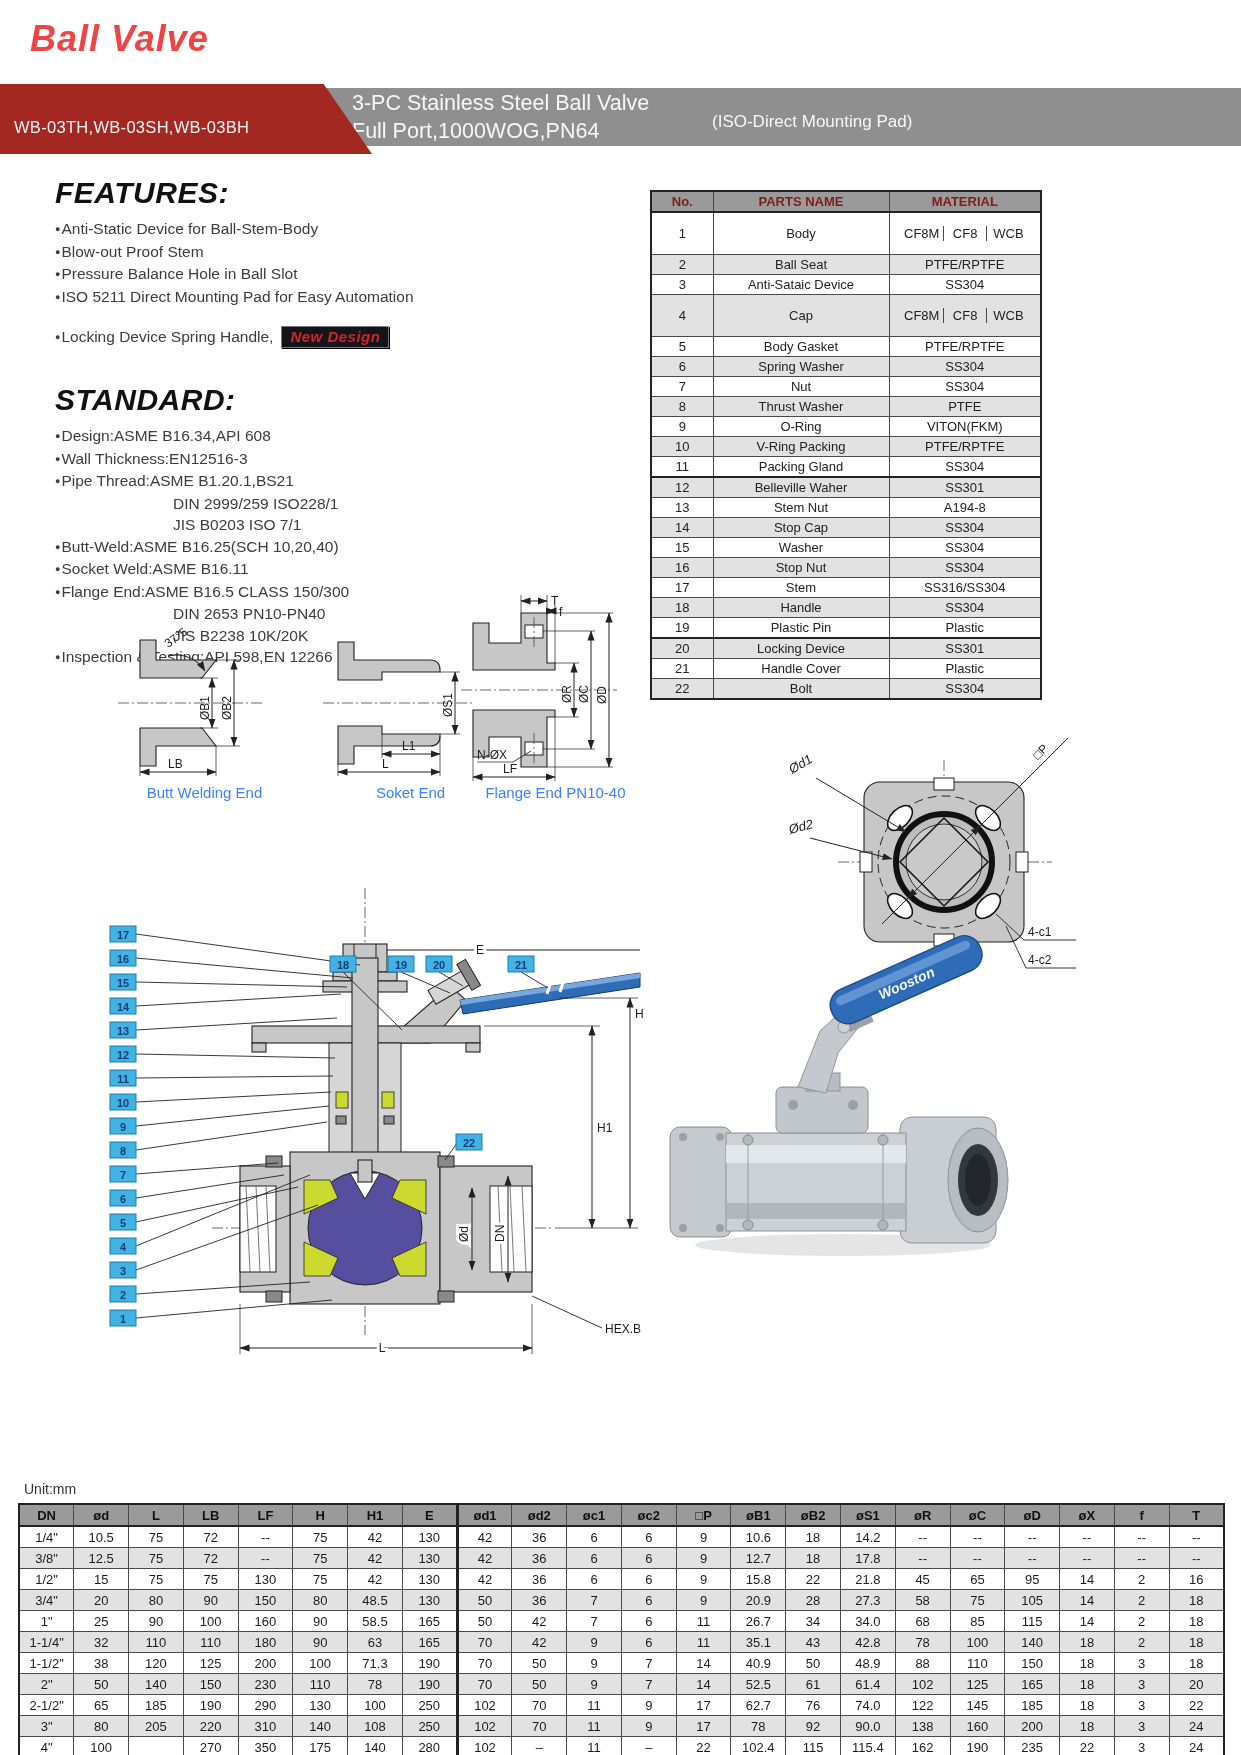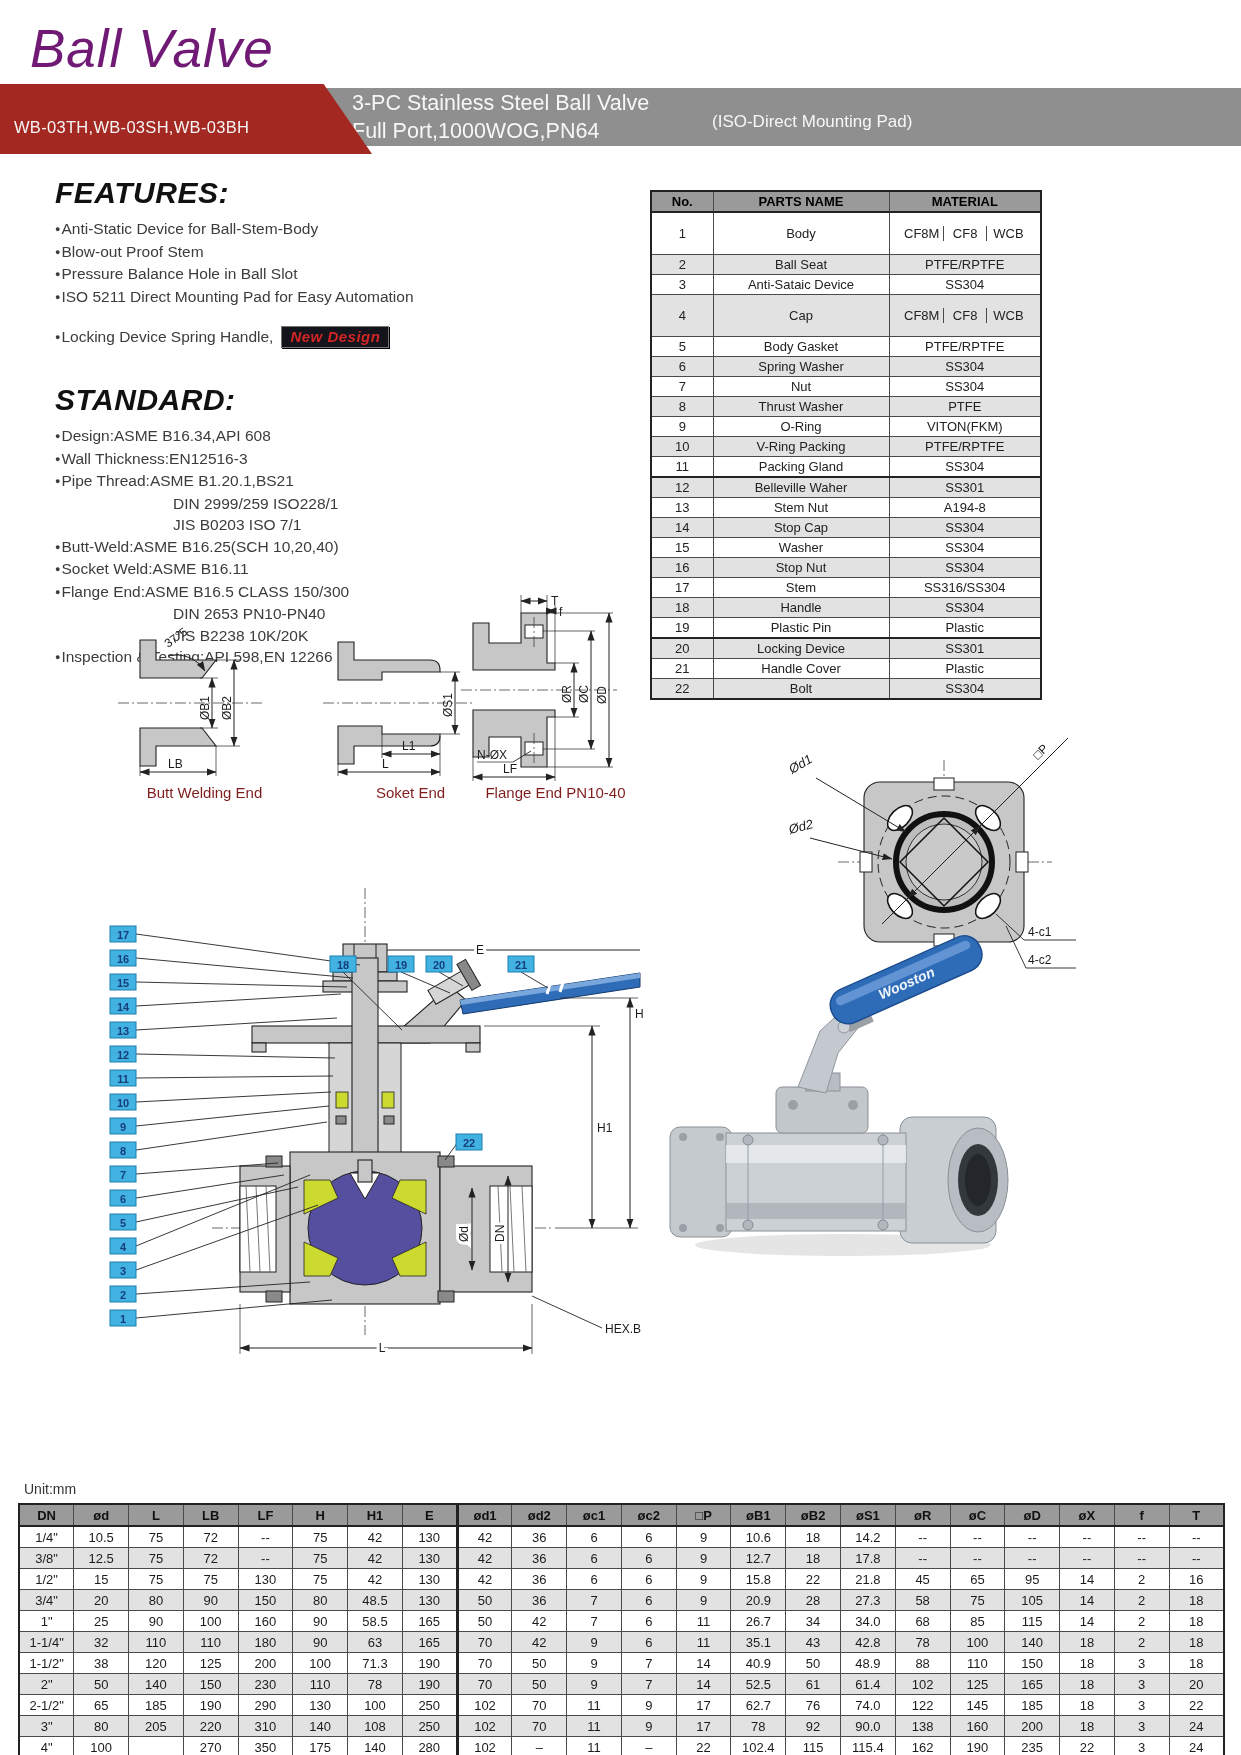--- a/index.html
+++ b/index.html
@@ -1,20 +1,20 @@
 <!DOCTYPE html>
 <html><head>
 <meta charset="utf-8">
 <style>
   html,body{margin:0;padding:0}
   body{width:1241px;height:1755px;position:relative;background:#fff;
        font-family:"Liberation Sans",sans-serif;color:#222;overflow:hidden}
   .abs{position:absolute}
   
-  .page-title{left:30px;top:18px;font-size:53px;font-style:italic;font-weight:normal;color:#701a75;letter-spacing:1px}
+  .page-title{left:30px;top:18px;font-size:36px;font-style:italic;font-weight:bold;color:#ef4444;letter-spacing:1px}
   .banner-gray{left:300px;top:88px;width:941px;height:58px;background:#8f8f8f;color:#f7f7f7}
   .banner-red{left:0;top:84px;width:372px;height:70px;background:#a42822;color:#f4f4f4;
               clip-path:polygon(0 0,87% 0,100% 100%,0 100%);z-index:2}
   .banner-red .model{position:absolute;left:14px;top:34px;font-size:16.5px;letter-spacing:.3px}
   .banner-gray .l1{position:absolute;left:52px;top:3px;font-size:21.5px}
   .banner-gray .l2{position:absolute;left:52px;top:31px;font-size:21.5px}
   .banner-gray .note{position:absolute;left:412px;top:24px;font-size:17px}
   
   .features{left:55px;top:176px;width:430px}
   .standard{left:55px;top:383px;width:440px}
@@ -24,28 +24,28 @@
   .bullet-line.indent{padding-left:118px}
   .lock-line{margin-top:18px}
   .badge{display:inline-block;background:#14141c;color:#d22626;border:1px solid #777;
          font-style:italic;font-weight:bold;font-size:15px;line-height:20px;padding:0 8px;
          margin-left:8px;box-shadow:1px 1px 0 #000;letter-spacing:.5px}
   
   .parts-table{left:650px;top:190px}
   table{border-collapse:collapse;table-layout:fixed}
   .parts-table table{width:390px;font-size:13px;border:2px solid #222}
   .parts-table th,.parts-table td{border:1px solid #4a4a4a;text-align:center;height:19px;padding:0;white-space:nowrap;overflow:hidden}
-  .parts-table thead th{background:#9a9a9a;color:#000000;font-weight:bold;border-bottom:2px solid #222}
+  .parts-table thead th{background:#9a9a9a;color:#7f1d1d;font-weight:bold;border-bottom:2px solid #222}
   .parts-table tr.alt td{background:#e2e2e2}
   .parts-table tr.tt td{border-top:2px solid #222}
   .parts-table td.mat3{padding:11px}
   .parts-table td.mat3 span{display:inline-block;width:33%;vertical-align:top}
   .parts-table td.mat3 span + span{border-left:1px solid #4a4a4a}
   
-  .cap{font-size:15px;color:#7f1d1d;text-align:center}
+  .cap{font-size:15px;color:#3b82f6;text-align:center}
   
   .unit-label{left:24px;top:1481px;font-size:14px;color:#333}
   .dim-table{left:18px;top:1503px}
   .dim-table table{width:1207px;font-size:13px;border:2px solid #222;color:#1c1c1c}
   .dim-table th,.dim-table td{border:1px solid #4a4a4a;text-align:center;height:20px;padding:0;white-space:nowrap;overflow:hidden}
   .dim-table thead th{background:#9a9a9a;color:#111;font-weight:bold;border-bottom:2px solid #222}
   .dim-table tr.alt td{background:#e2e2e2}
   .dim-table .sep{border-left:3px solid #222}
   
   svg{position:absolute;overflow:visible}

